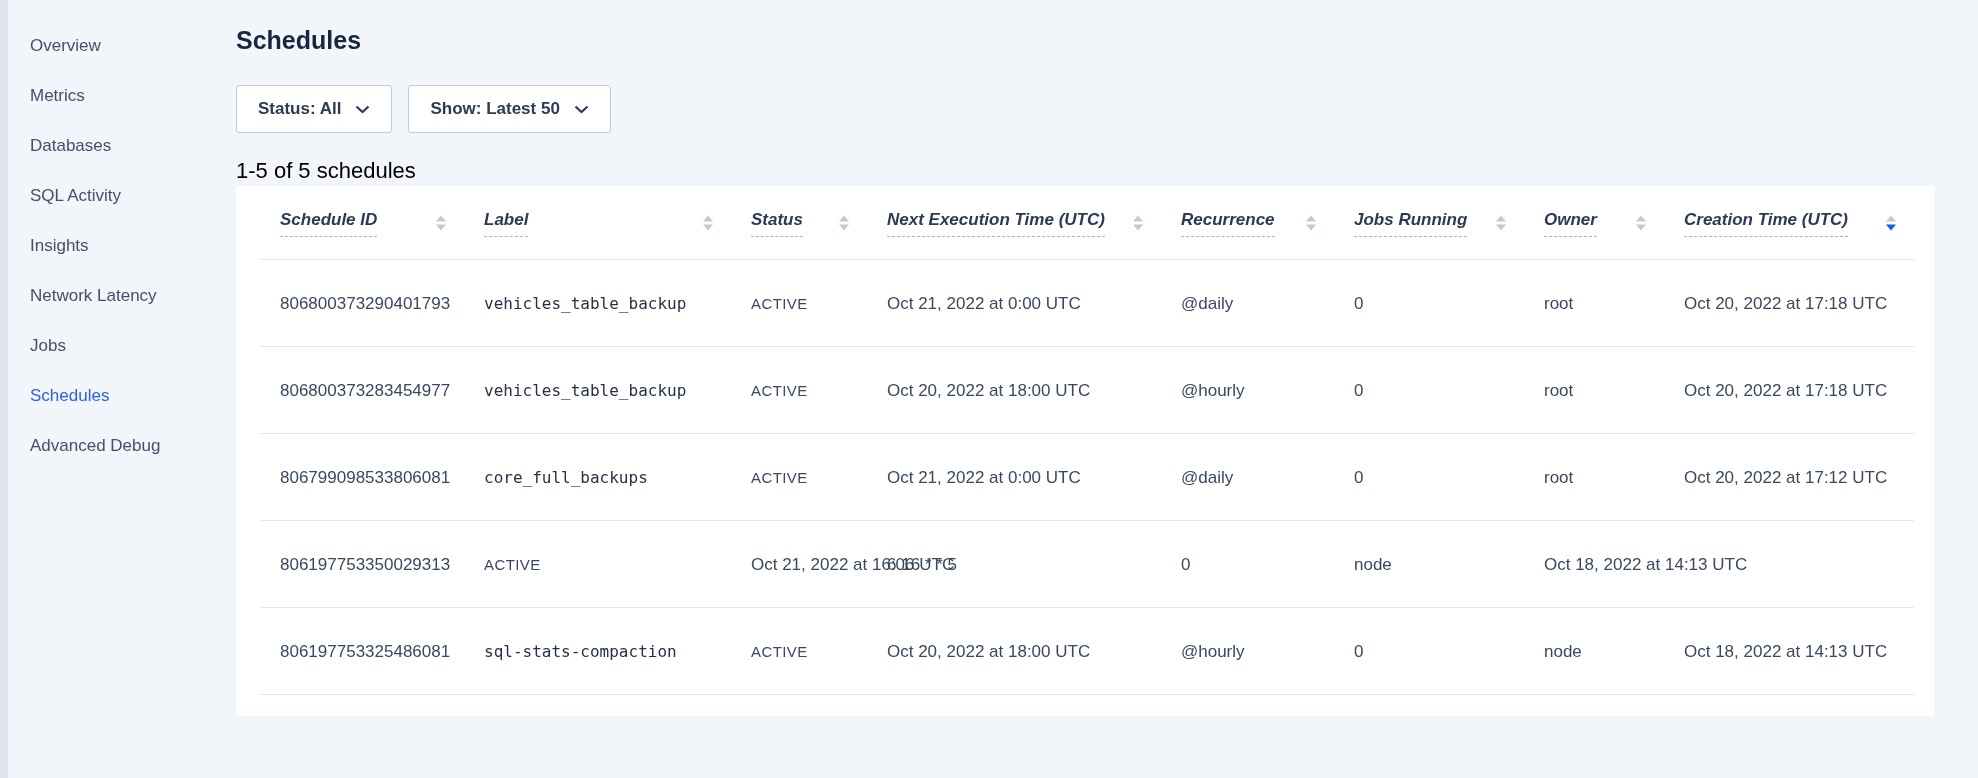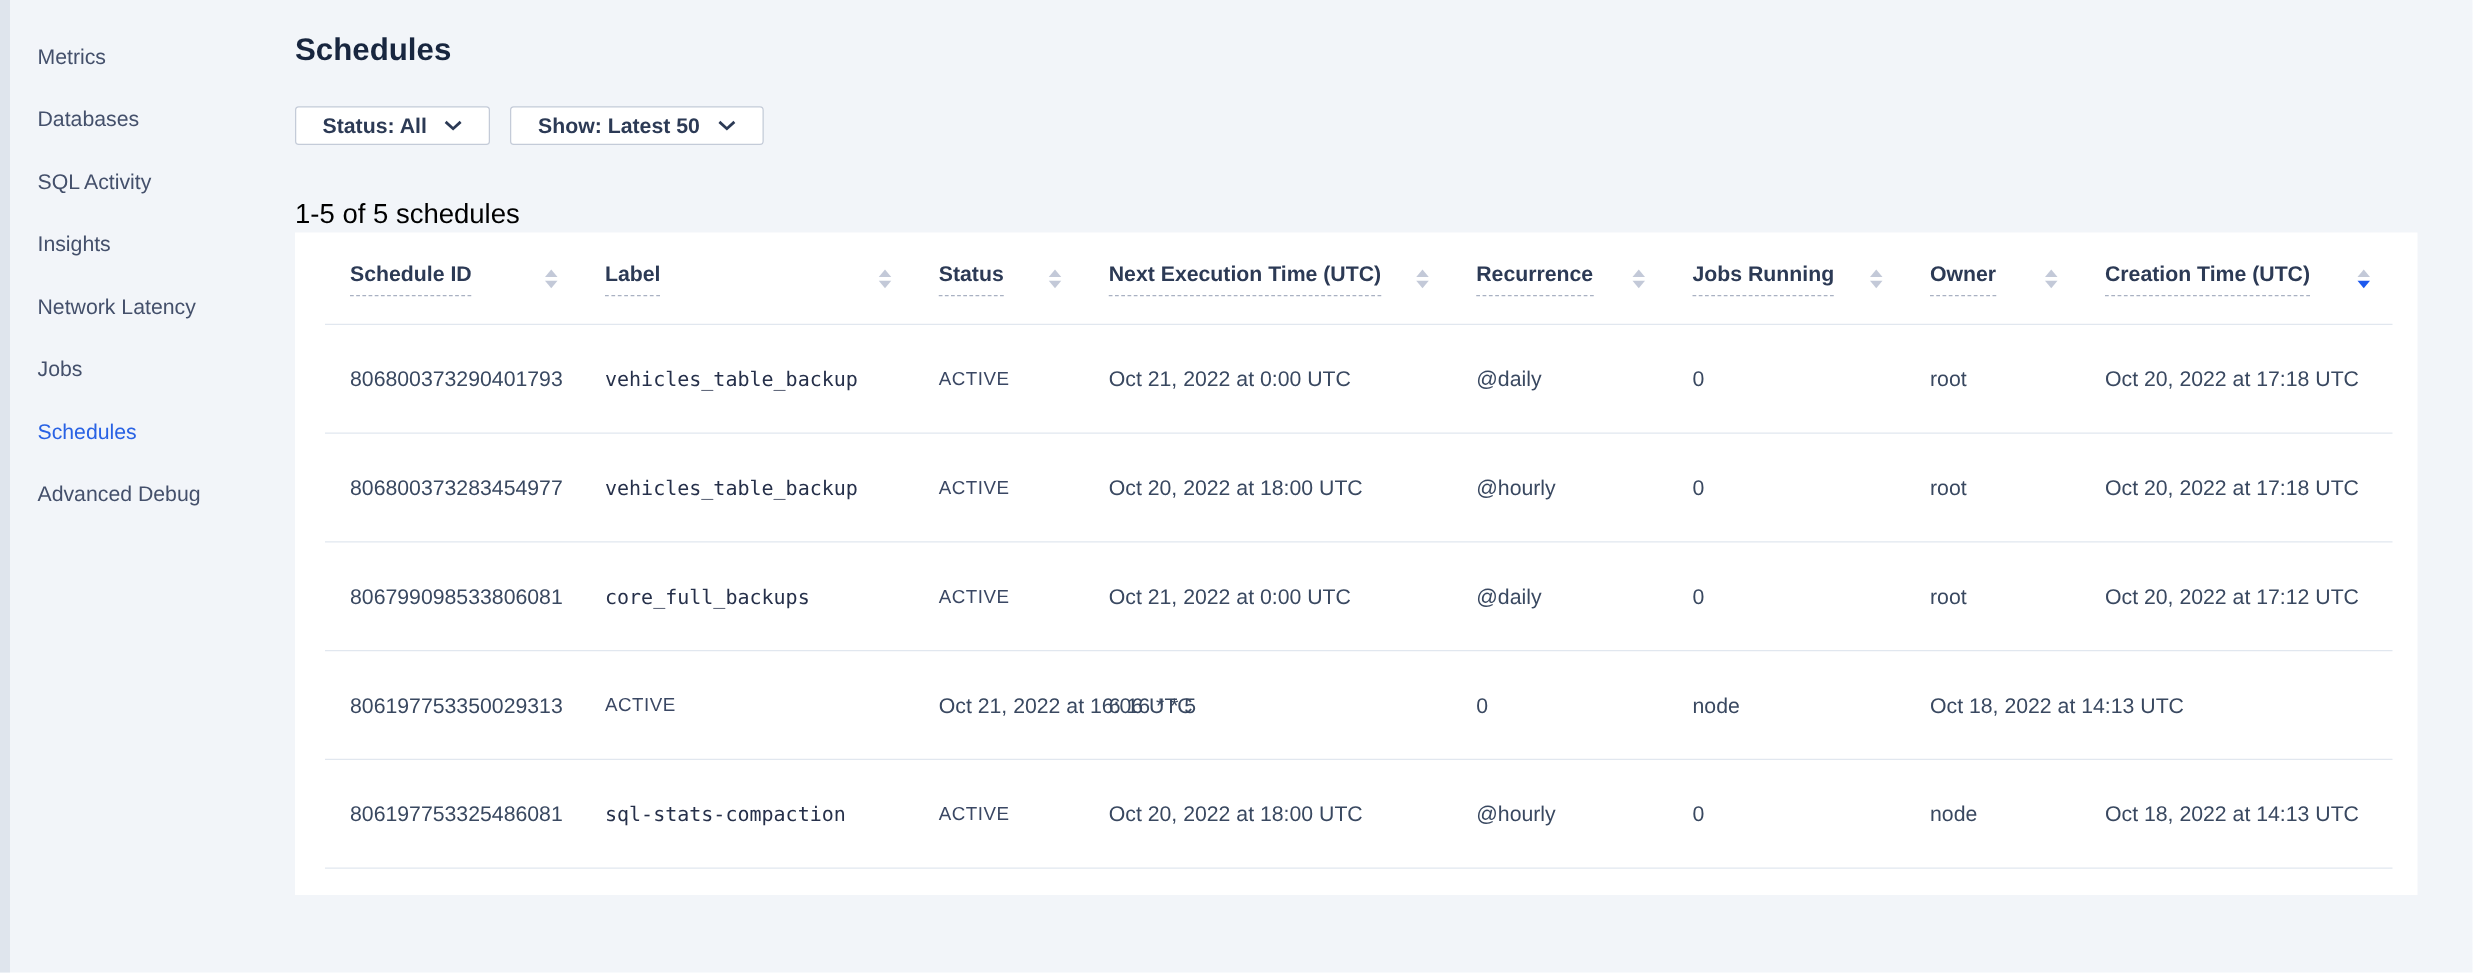--- a/index.html
+++ b/index.html
@@ -22,21 +22,21 @@
     white-space:nowrap;
   }
   .nav-item.active { color:#2962e4; }
 
   
   .main { position:absolute; left:236px; top:0; right:0; }
   .page-title { position:absolute; top:26px; left:0; font-size:25px; font-weight:700; color:#18263f; }
 
   .filters { position:absolute; top:85px; left:0; display:flex; gap:16px; }
   .dropdown {
-    height:31px; background:#ffffff; border:1px solid #c4cbd8; border-radius:3px;
+    height:48px; background:#ffffff; border:1px solid #c4cbd8; border-radius:3px;
     display:inline-flex; align-items:center; gap:14px; padding:0 21px;
     font-size:17px; font-weight:700; color:#2c3a55; cursor:pointer;
   }
   .dropdown svg { display:block; }
 
   .results-count { position:absolute; top:158px; left:0; font-size:22px; color:#000000; }
 
   
   .card {
     position:absolute; top:186px; left:0; width:1698px; height:530px;
@@ -49,21 +49,21 @@
   .thead { height:74px; position:relative; }
   .thead::after, .tr::after {
     content:""; position:absolute; left:24px; right:20px; bottom:0; height:1px;
     background:#e1e7ef;
   }
   .th {
     display:flex; align-items:center; position:relative; cursor:pointer;
     font-size:17px; font-weight:700; color:#2c3a55;
   }
   .th-label {
-    border-bottom:1px dashed #a9b1c2; padding-bottom:6px; white-space:nowrap;
+    border-bottom:1px dashed #a9b1c2; padding-bottom:6px; white-space:nowrap;font-style:italic;
   }
   .c0 { padding-left:44px; }
   .sort { position:absolute; right:38px; top:50%; transform:translateY(-50%);
           display:flex; flex-direction:column; gap:3px; }
   .sort i { display:block; width:0; height:0;
             border-left:5px solid transparent; border-right:5px solid transparent; }
   .sort .up   { border-bottom:6px solid #c3c9d8; }
   .sort .down { border-top:6px solid #c3c9d8; }
   .sort .down.active { border-top-color:#1d59ee; }
 
@@ -71,20 +71,21 @@
   .td { display:flex; align-items:center; font-size:17px; color:#394860; white-space:nowrap; }
   .td.label-cell { font-family:"DejaVu Sans Mono", monospace; font-weight:400; font-size:16px; color:#26304a; }
   .td.status-cell { font-size:15px; letter-spacing:0.4px; color:#3a4763; }
 </style>
 </head>
 <body>
 
 <div class="edge-strip"></div>
 
 <nav class="sidebar">
+  <div class="nav-item">Overview</div>
   <div class="nav-item">Metrics</div>
   <div class="nav-item">Databases</div>
   <div class="nav-item">SQL Activity</div>
   <div class="nav-item">Insights</div>
   <div class="nav-item">Network Latency</div>
   <div class="nav-item">Jobs</div>
   <div class="nav-item active">Schedules</div>
   <div class="nav-item">Advanced Debug</div>
 </nav>
 

